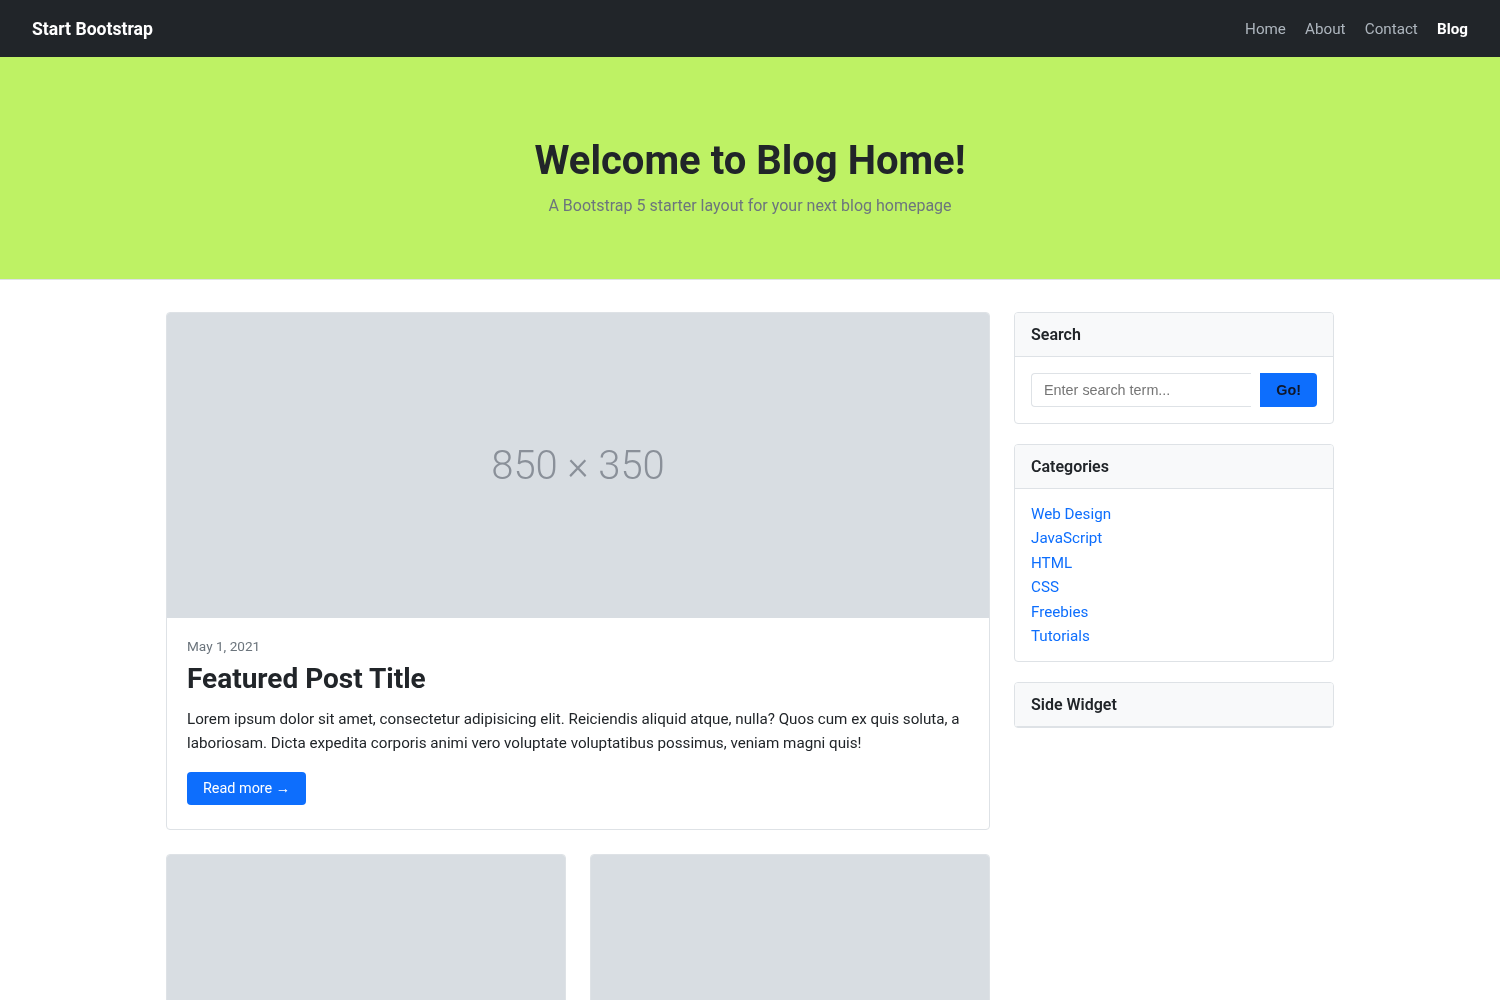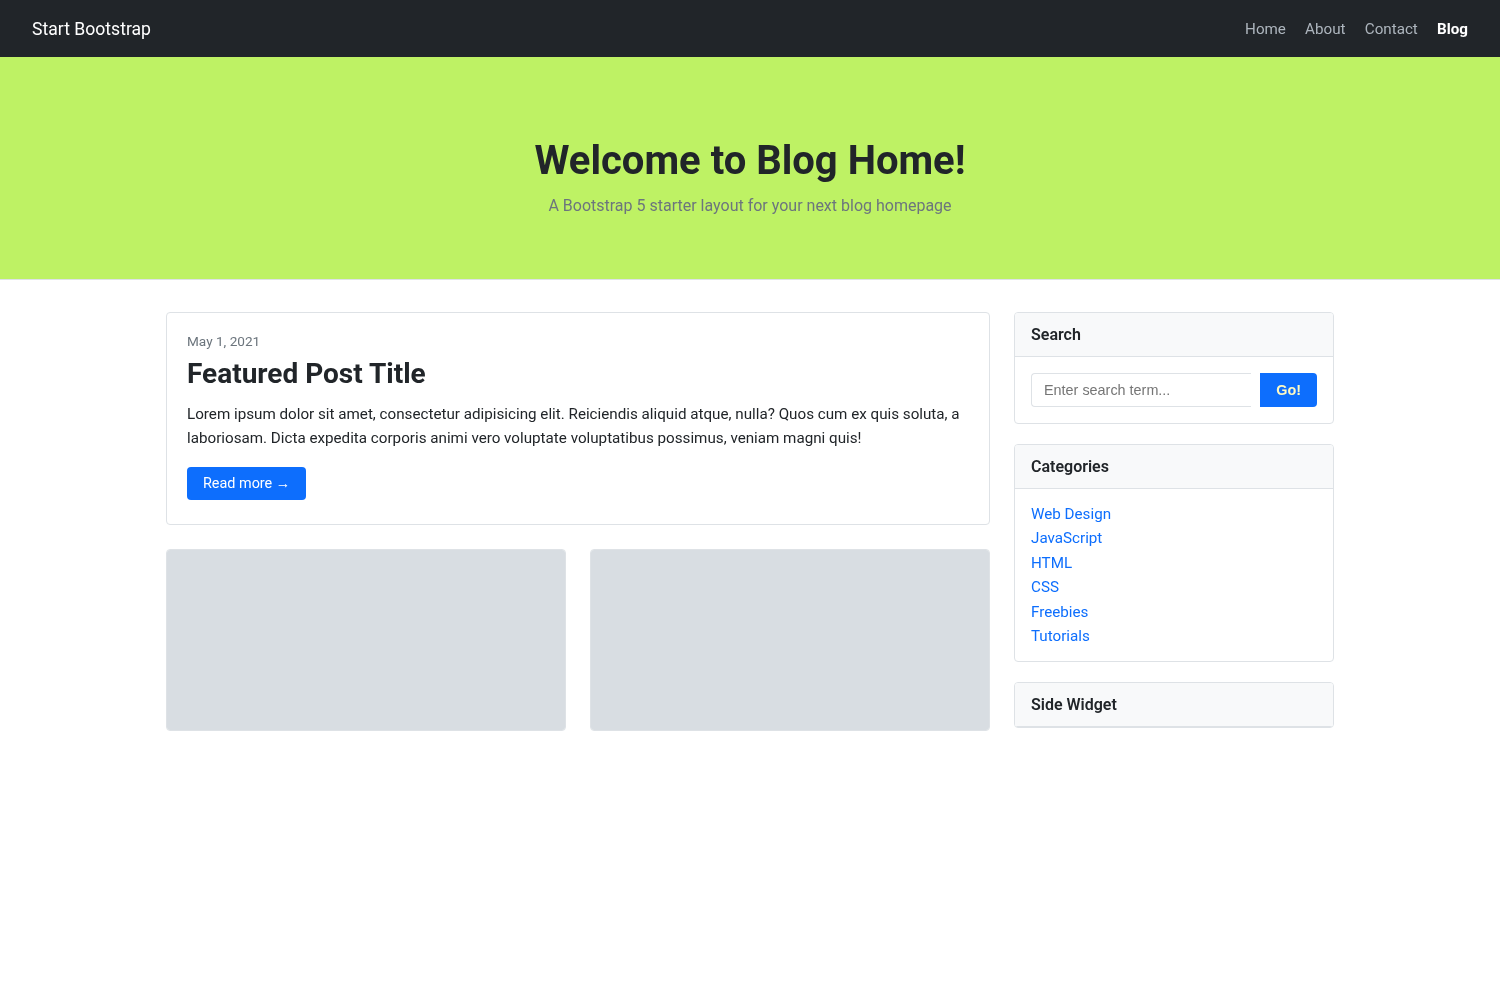--- a/index.html
+++ b/index.html
@@ -20,21 +20,21 @@
       padding: 0 2rem;
       height: 57px;
       display: flex;
       align-items: center;
       justify-content: space-between;
     }
 
     .navbar-brand {
       color: #fff;
       font-size: 1.1rem;
-      font-weight: 400;
+      font-weight: 700;
       text-decoration: none;
     }
 
     .nav-links {
       display: flex;
       gap: 1.2rem;
       list-style: none;
     }
 
     .nav-links a {
@@ -203,21 +203,21 @@
       border: 1px solid #dee2e6;
       border-right: none;
       border-radius: 4px 0 0 4px;
       font-size: 0.9rem;
       outline: none;
       color: #6c757d;
     }
 
     .search-btn {
       background-color: #0d6efd;
-      color: #fef9c3;
+      color: #0f172a;
       border: none;
       padding: 0.5rem 1rem;
       border-radius: 0 4px 4px 0;
       cursor: pointer;
       font-size: 0.9rem;
       font-weight: 600;
     }
 
     
     .categories-grid {
@@ -255,20 +255,23 @@
 <header class="hero">
   <h1>Welcome to Blog Home!</h1>
   <p>A Bootstrap 5 starter layout for your next blog homepage</p>
 </header>
 
 <div class="content-wrapper">
 
   <main class="main-col">
 
     <article class="featured-card">
+      <div class="placeholder-img featured">
+        <span>850 × 350</span>
+      </div>
       <div class="card-body">
         <div class="card-date">May 1, 2021</div>
         <h2 class="card-title">Featured Post Title</h2>
         <p class="card-text">Lorem ipsum dolor sit amet, consectetur adipisicing elit. Reiciendis aliquid atque, nulla? Quos cum ex quis soluta, a laboriosam. Dicta expedita corporis animi vero voluptate voluptatibus possimus, veniam magni quis!</p>
         <a href="#" class="btn-primary">Read more →</a>
       </div>
     </article>
 
     <div class="small-cards-row">
       <article class="small-card">

